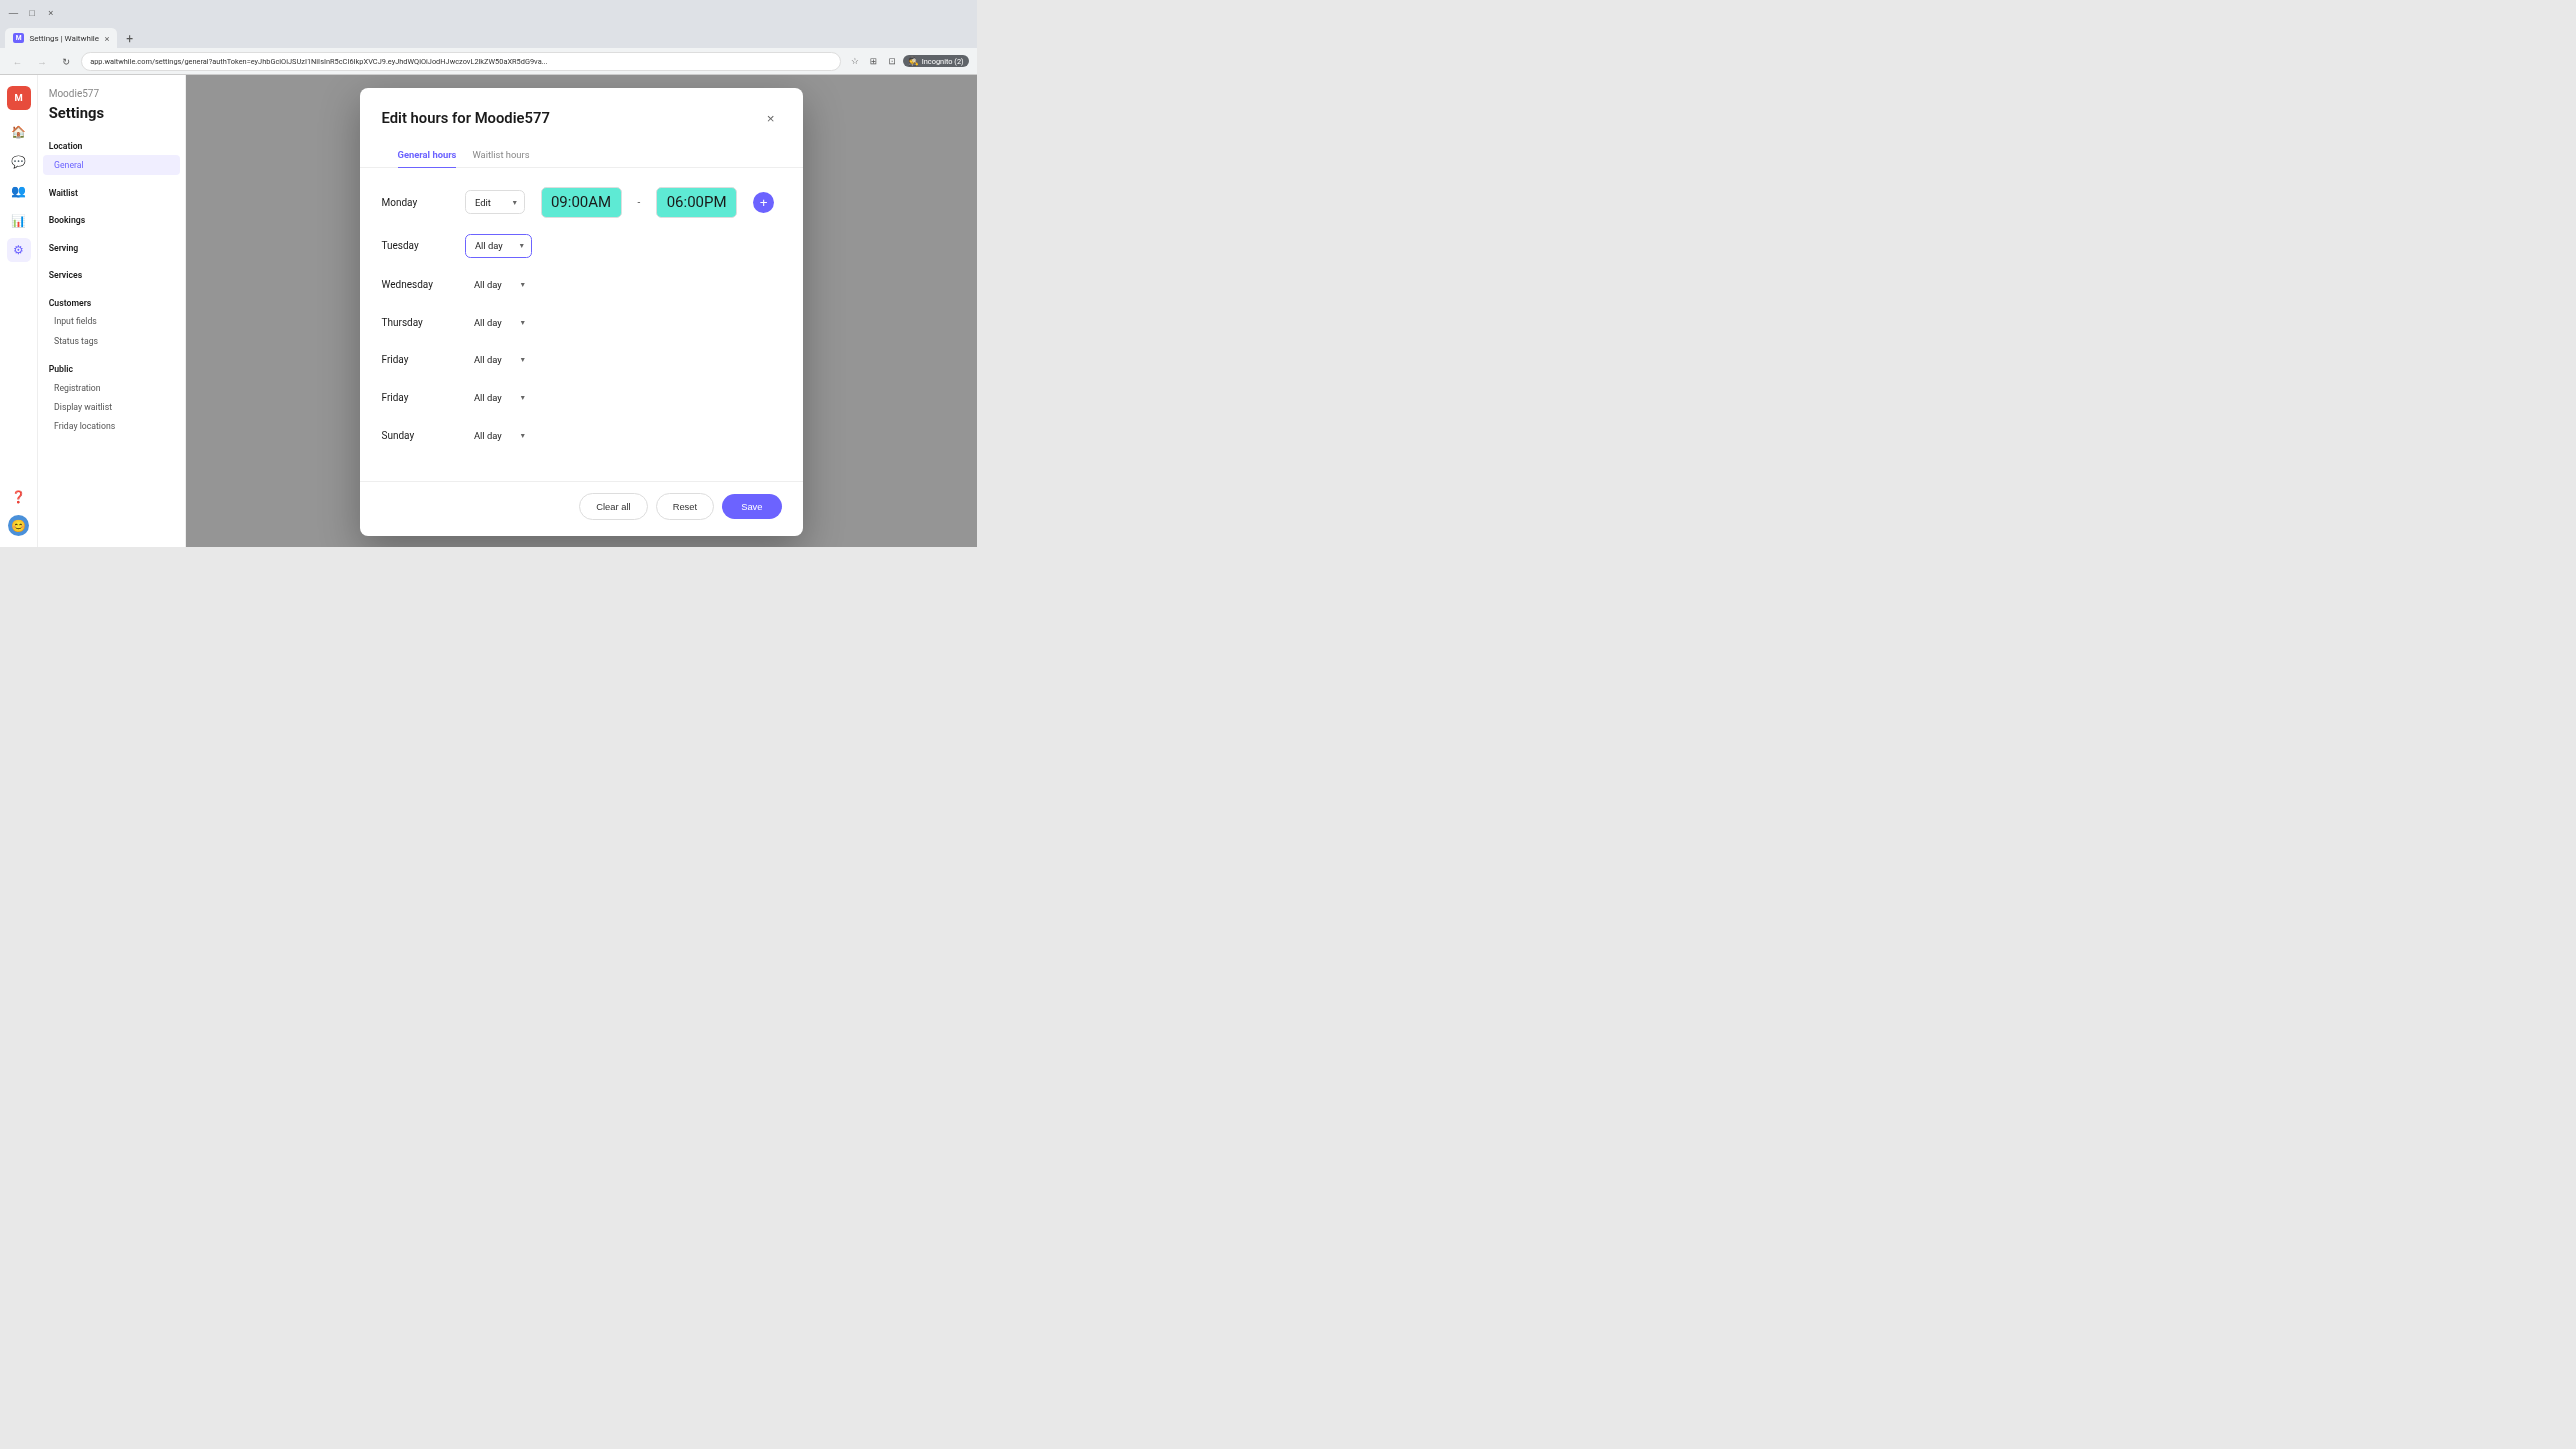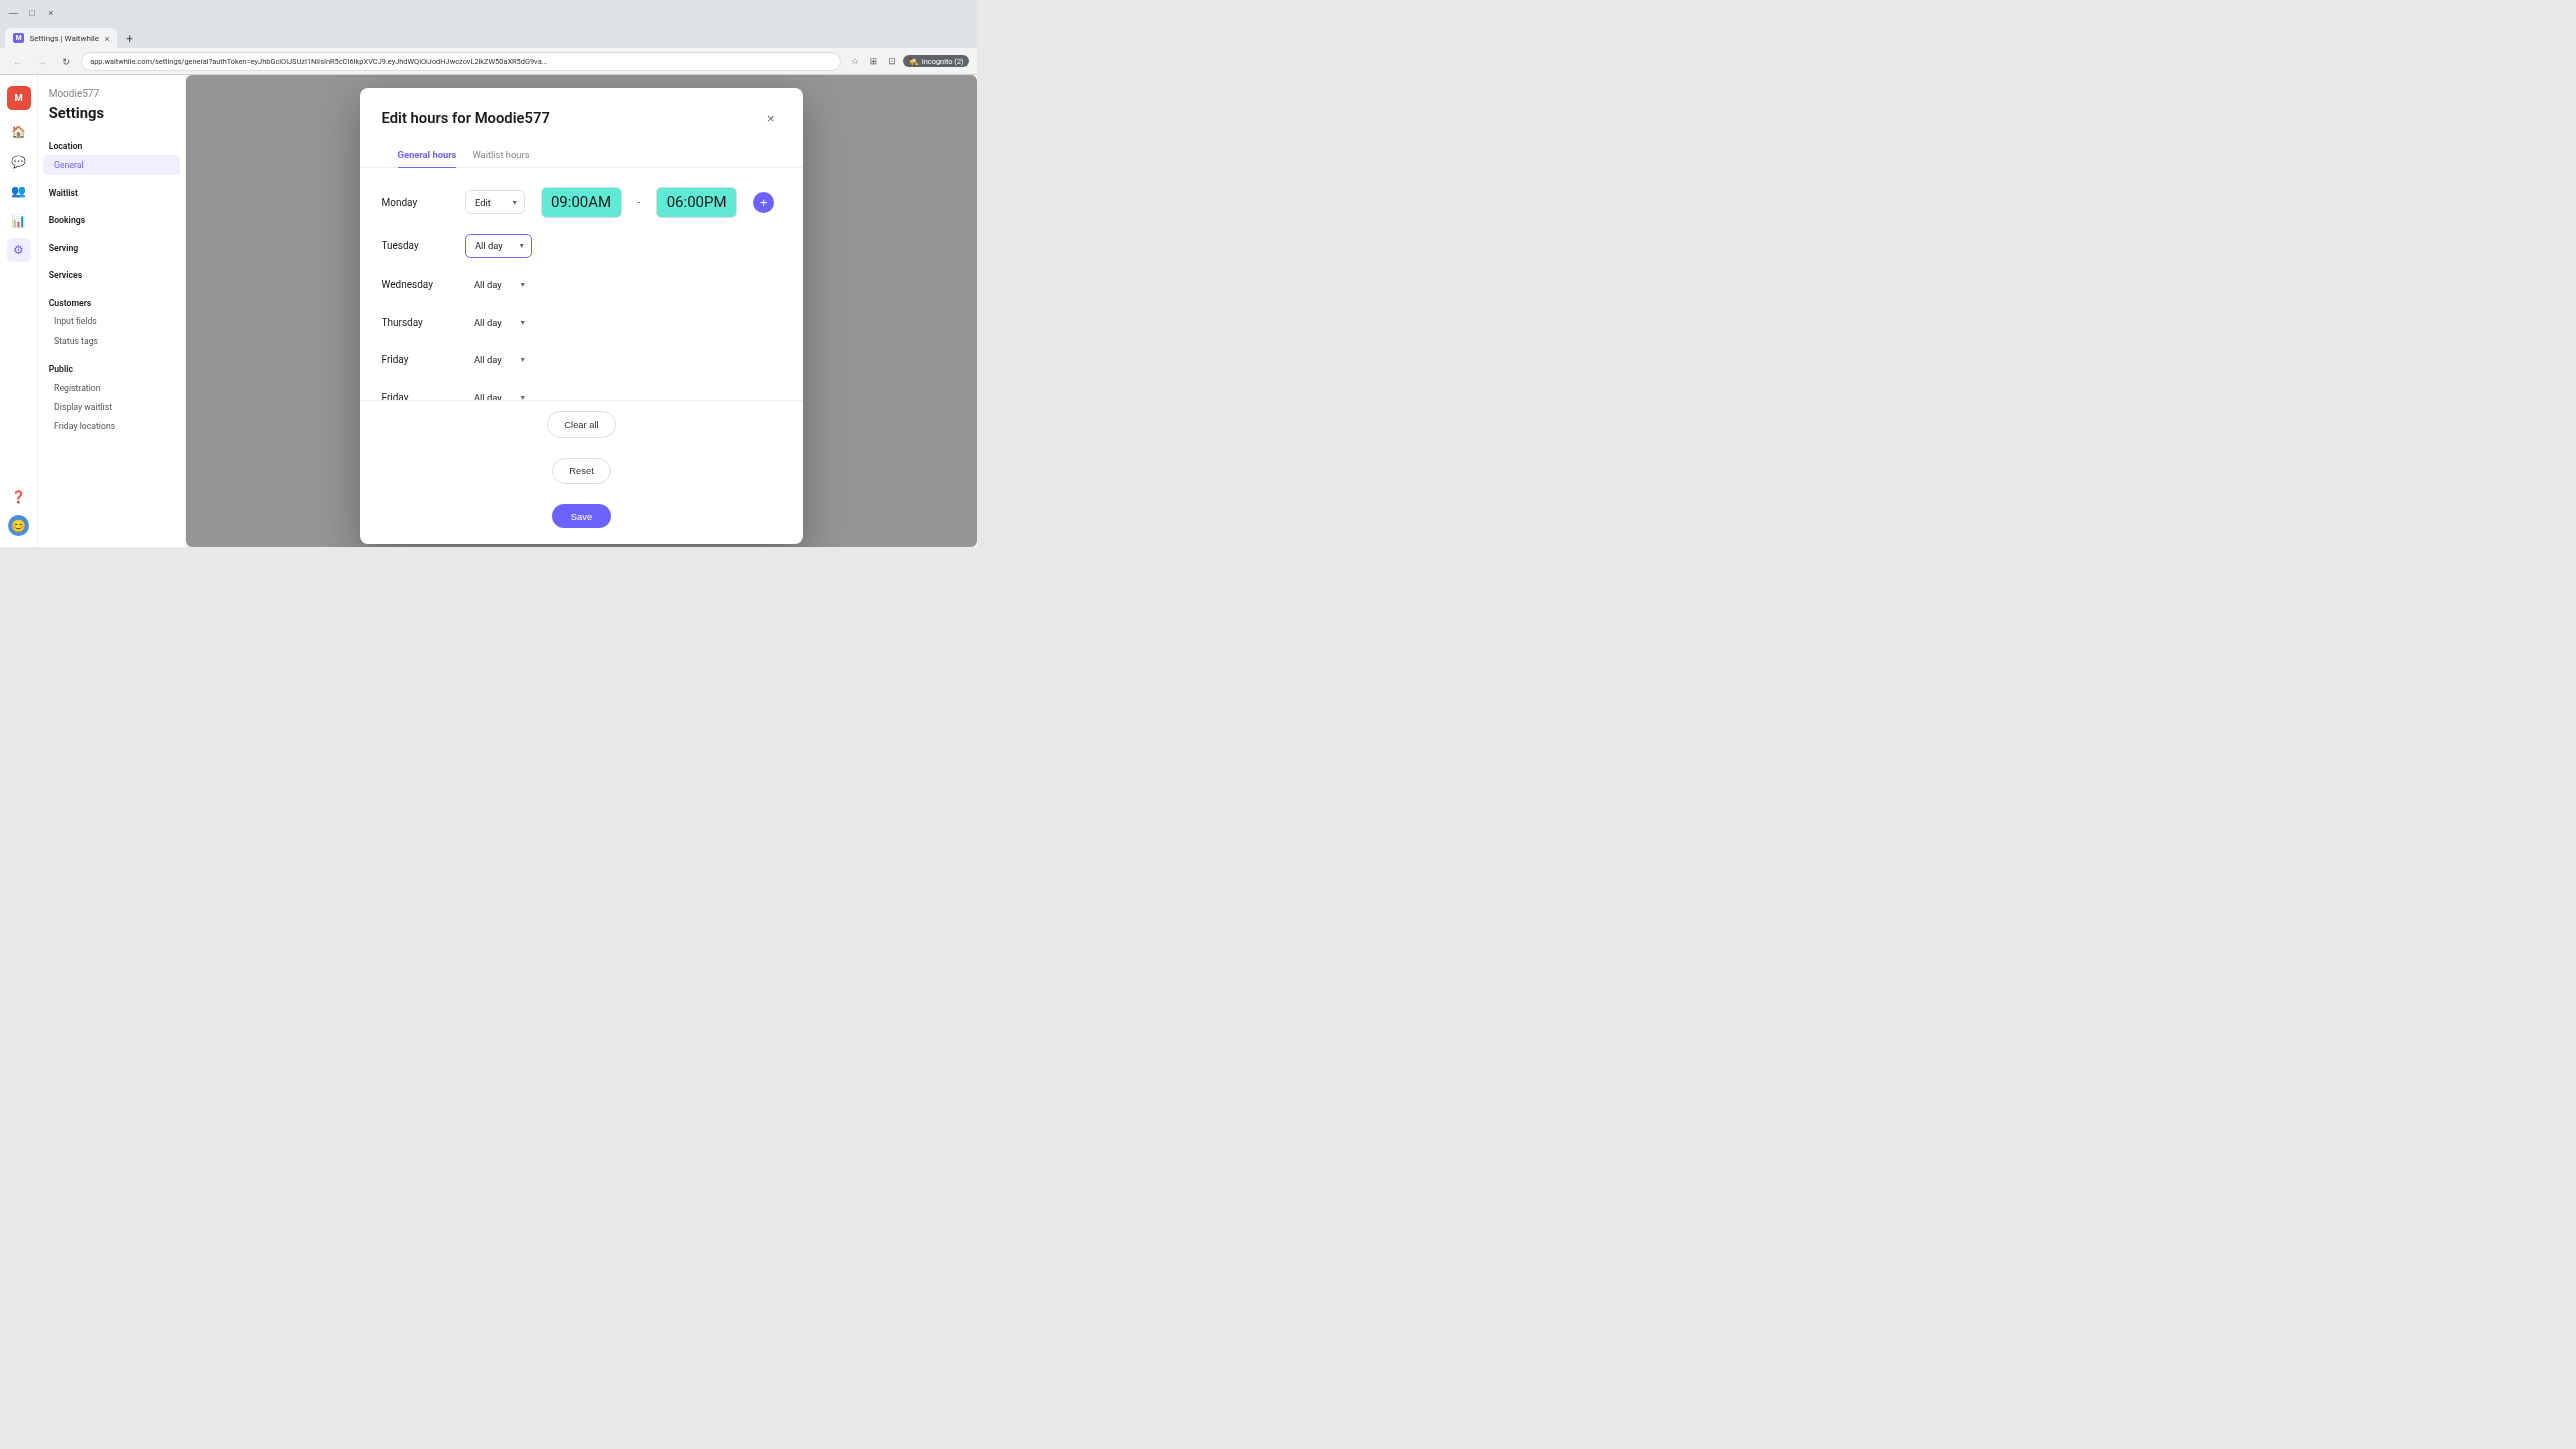--- a/index.html
+++ b/index.html
@@ -222,21 +222,20 @@
     
     .modal-overlay {
       position: absolute;
       top: 0; left: 0; right: 0; bottom: 0;
       background: rgba(0,0,0,0.4);
       display: flex;
       align-items: flex-start;
       justify-content: center;
       padding-top: 13.4px;
       z-index: 100;
-      border-radius: 6px;
     }
     .modal {
       background: white;
       border-radius: 8px;
       width: 443px;
       max-height: 456px;
       box-shadow: 0 13.4px 40px rgba(0,0,0,0.3);
       display: flex;
       flex-direction: column;
     }
@@ -367,23 +366,22 @@
       line-height: 1;
       flex-shrink: 0;
     }
 
     
     .modal-footer {
       display: flex;
       align-items: center;
       justify-content: flex-end;
       padding: 10.7px 21.5px 16px;
-      gap: 20px;
+      gap: 8px;
       border-top: 0.7px solid #eee;
-      flex-direction: column;
     }
     .btn-outline {
       padding: 6.7px 16px;
       border: 1px solid #ddd;
       border-radius: 16px;
       background: white;
       font-size: 9.4px;
       color: #333;
       cursor: pointer;
       font-weight: 500;

